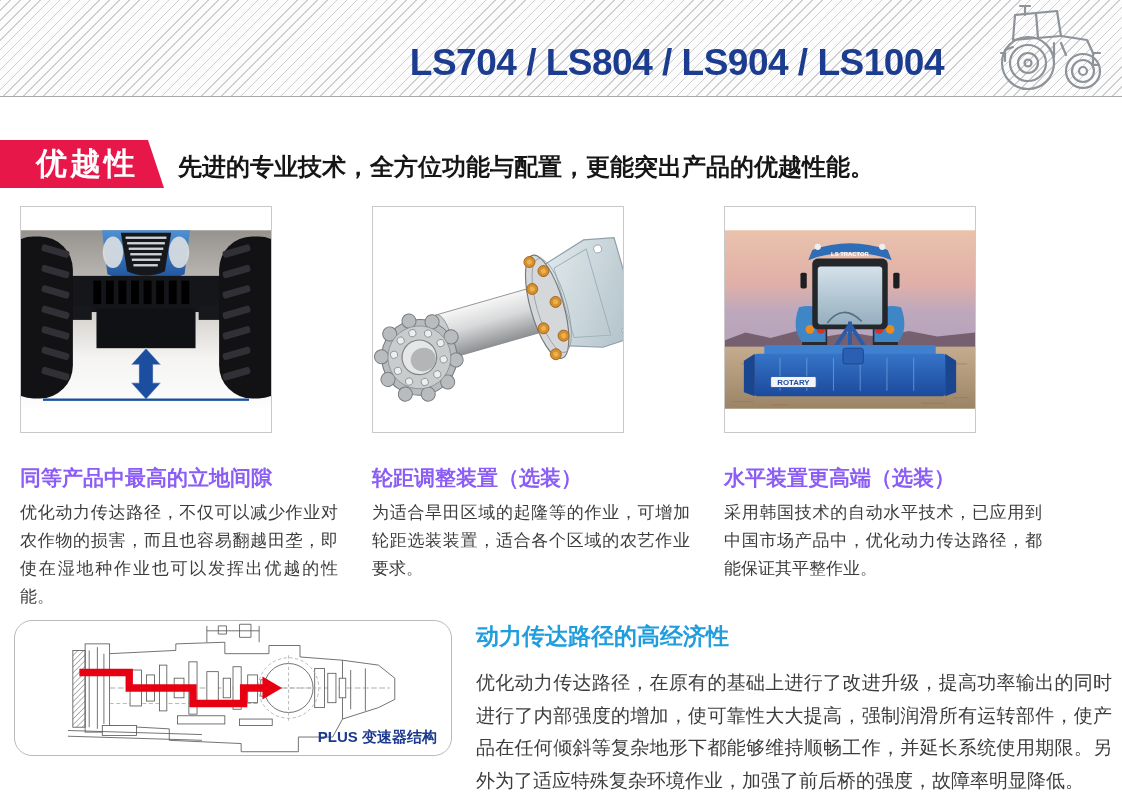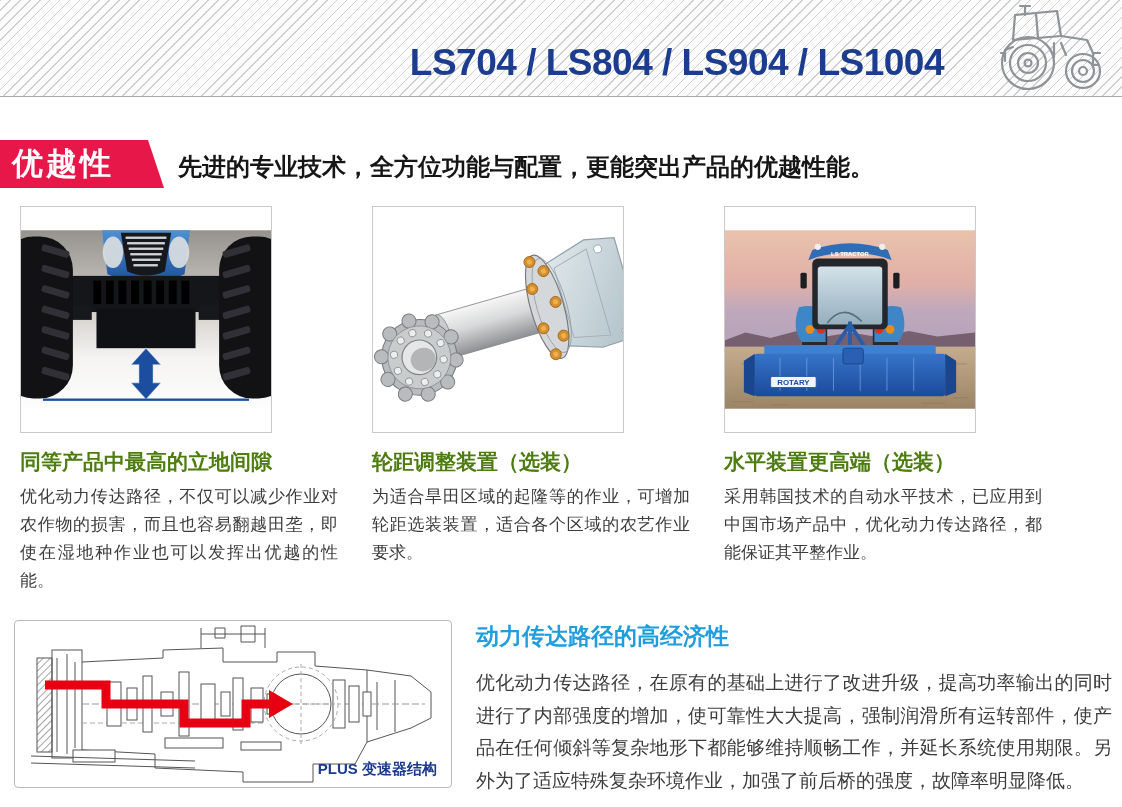--- a/index.html
+++ b/index.html
@@ -10,35 +10,35 @@
   .top-band{position:absolute;left:0;top:0;width:1122px;height:96px;
     background:repeating-linear-gradient(135deg, rgba(170,170,170,.55) 0 1px, rgba(0,0,0,0) 1px 7px),#fcfcfc;
     border-bottom:1px solid #a9a9a9;}
   .model-title{position:absolute;top:42px;right:178px;font-size:37px;font-weight:bold;
     color:#1c3d8f;letter-spacing:-.5px;white-space:nowrap;}
   .tractor-icon{position:absolute;top:3px;right:16px;width:112px;height:92px;}
 
   
   .badge{position:absolute;left:0;top:140px;width:164px;height:48px;background:#e8174a;
     clip-path:polygon(0 0, calc(100% - 16px) 0, 100% 100%, 0 100%);
-    display:flex;align-items:center;padding-left:12px;box-sizing:border-box;
+    display:flex;align-items:center;padding-left:36px;box-sizing:border-box;
     color:#fff;font-size:31px;font-weight:bold;letter-spacing:3px;}
   .headline{position:absolute;left:178px;top:151px;font-size:24px;font-weight:bold;color:#161616;white-space:nowrap;}
 
   
   .features{position:absolute;left:20px;top:206px;display:flex;gap:34px;}
   .feature{width:318px;}
   .feature-image{width:252px;height:227px;border:1px solid #c9c9c9;box-sizing:border-box;background:#fff;}
   .feature-image svg{display:block;width:100%;height:100%;}
-  .feature-caption{margin-top:17px;font-size:21px;font-weight:bold;color:#4d7c0f;line-height:24px;}
+  .feature-caption{margin-top:33px;font-size:21px;font-weight:bold;color:#8b5cf6;line-height:24px;}
   .feature-body{margin-top:9px;font-size:17px;line-height:28px;color:#3c3c3c;text-align:justify;}
 
   
-  .pt-box{position:absolute;left:14px;top:620px;width:438px;height:168px;border:1px solid #b9b9b9;
-    border-radius:4px;background:#fff;box-sizing:border-box;}
+  .pt-box{position:absolute;left:14px;top:620px;width:438px;height:136px;border:1px solid #b9b9b9;
+    border-radius:18px;background:#fff;box-sizing:border-box;}
   .pt-box svg{display:block;width:100%;height:100%;}
   .pt-label{position:absolute;right:14px;bottom:8px;font-size:15px;font-weight:bold;color:#1b3a8f;}
   .pt-text{position:absolute;left:476px;top:621px;width:636px;}
   .pt-heading{font-size:23px;font-weight:bold;color:#1f9ddd;}
   .pt-body{margin-top:15px;font-size:19px;line-height:32.5px;color:#3c3c3c;text-align:justify;}
 </style>
 </head>
 <body>
 
 <div class="page">

